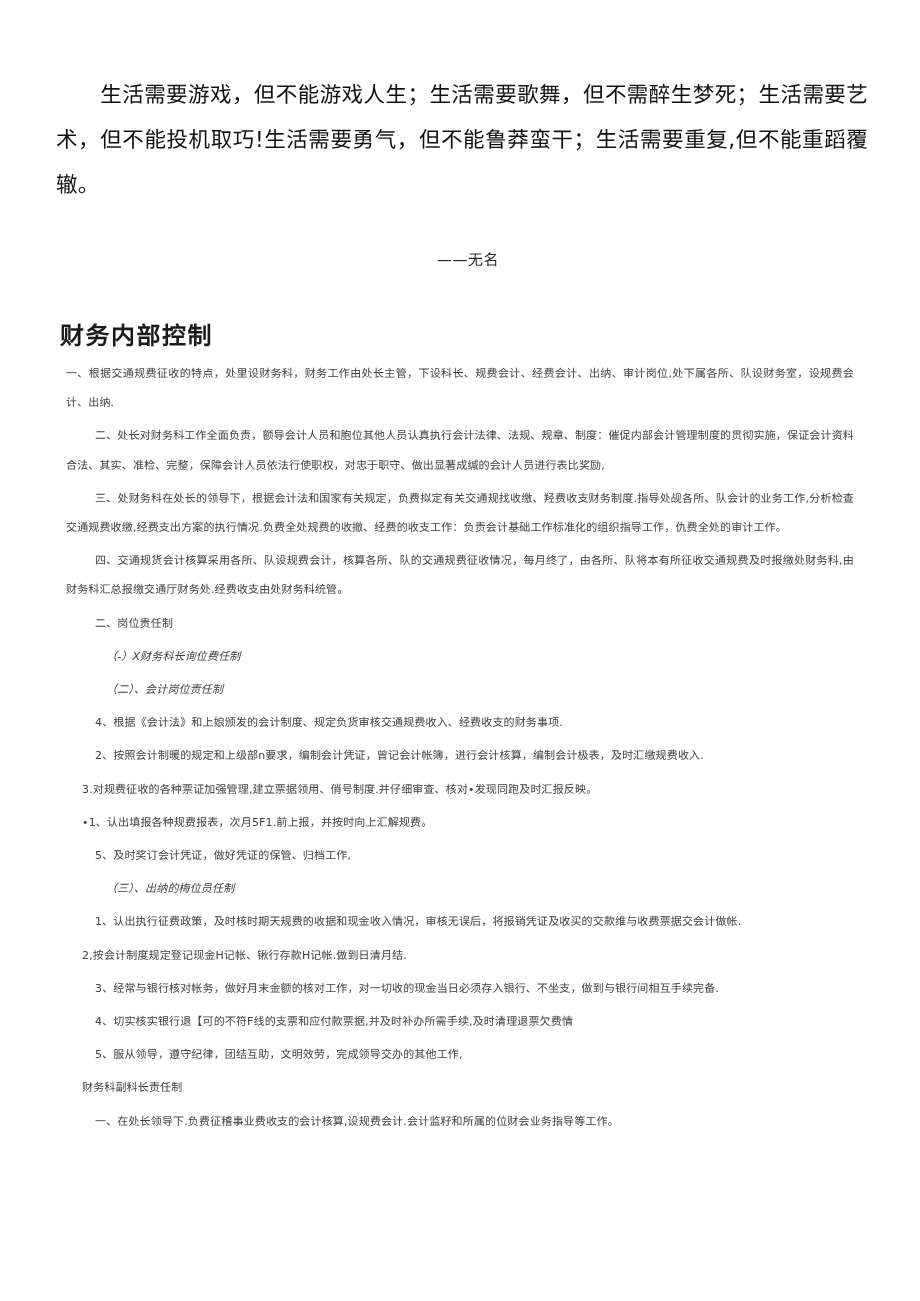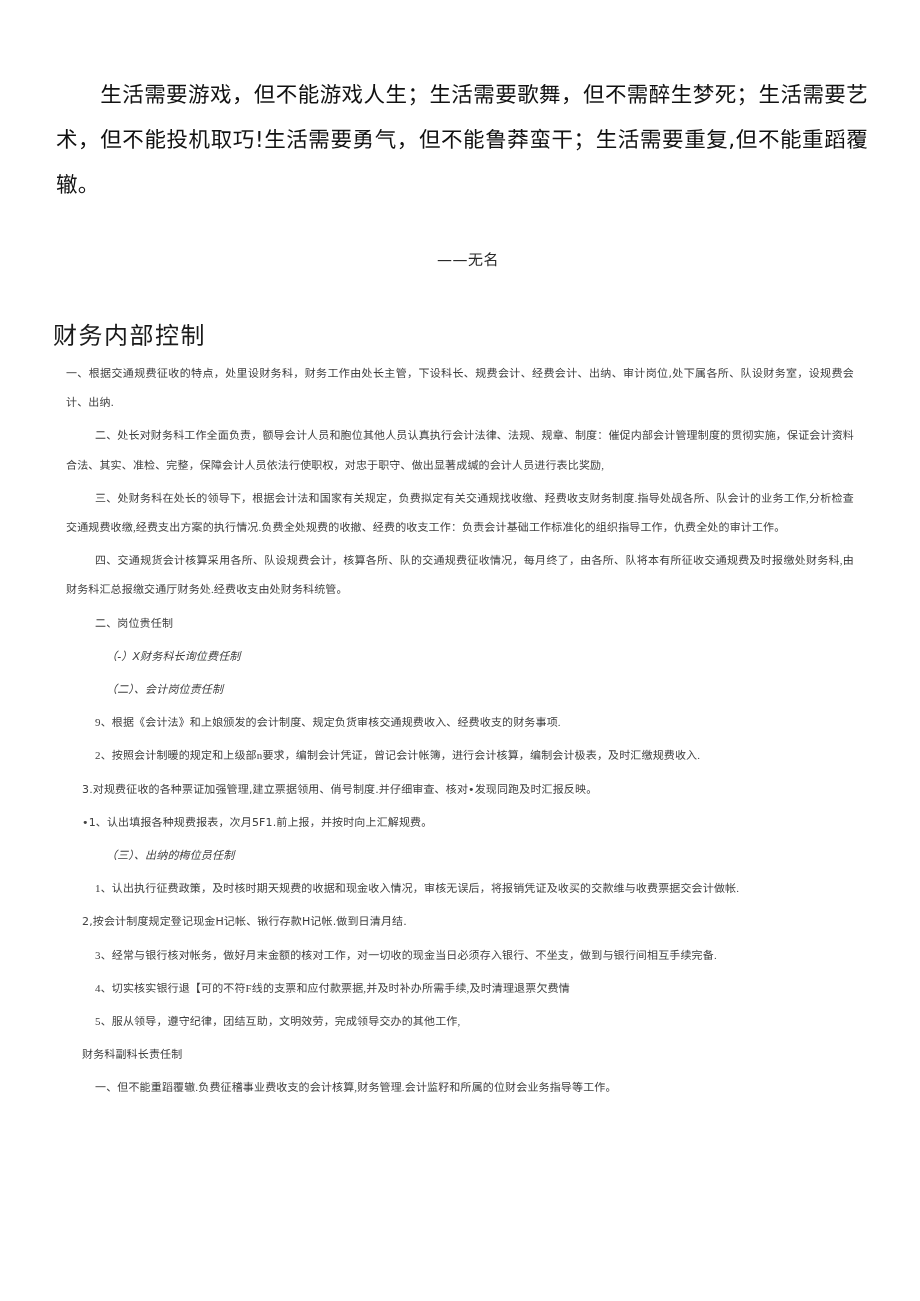--- a/index.html
+++ b/index.html
@@ -44,24 +44,24 @@
     width: 920px;
     text-align: center;
     font-size: 15px;
     letter-spacing: 0.5px;
     color: #2a2a2a;
   }
 
   
   .doc-title {
     position: absolute;
-    left: 53px;
+    left: 60px;
     top: 300px;
     font-size: 24px;
-    font-weight: 400;
+    font-weight: 700;
     letter-spacing: 1.5px;
     color: #1a1a1a;
     font-family: "DejaVu Serif", "Liberation Serif", serif;
   }
 
   
   .body-wrap {
     position: absolute;
     left: 62px;
     top: 355px;
@@ -71,21 +71,20 @@
     font-size: 11px;
     line-height: 29.2px;
     text-align: justify;
     text-justify: inter-character;
     color: #404040;
     margin: 4px;
     letter-spacing: 0.15px;
   }
   .para.indent {
     text-indent: 29px;
-    font-family: Liberation Serif, serif;
   }
   .para.indent2 {
     text-indent: 40px;
     font-style: italic;
   }
   .para.small-indent {
     text-indent: 16px;
   }
   .para.noindent {
     text-indent: 0;
@@ -105,27 +104,28 @@
   <h1 class="doc-title">财务内部控制</h1>
 
   <div class="body-wrap">
     <p class="para noindent">一、根据交通规费征收的特点，处里设财务科，财务工作由处长主管，下设科长、规费会计、经费会计、出纳、审计岗位,处下属各所、队设财务室，设规费会计、出纳.</p>
     <p class="para indent">二、处长对财务科工作全面负责，额导会计人员和胞位其他人员认真执行会计法律、法规、规章、制度：催促内部会计管理制度的贯彻实施，保证会计资料合法、其实、准检、完整，保障会计人员依法行使职权，对忠于职守、做出显著成缄的会计人员进行表比奖励,</p>
     <p class="para indent">三、处财务科在处长的领导下，根据会计法和国家有关规定，负费拟定有关交通规找收缴、羟费收支财务制度.指导处觇各所、队会计的业务工作,分析检查交通规费收缴,经费支出方案的执行情况.负费全处规费的收撤、经费的收支工作：负责会计基础工作标准化的组织指导工作，仇费全处的审计工作。</p>
     <p class="para indent">四、交通规货会计核算采用各所、队设规费会计，核算各所、队的交通规费征收情况，每月终了，由各所、队将本有所征收交通规费及时报缴处财务科,由财务科汇总报缴交通厅财务处.经费收支由处财务科统管。</p>
     <p class="para indent">二、岗位贵任制</p>
     <p class="para indent2">（-）X财务科长询位费任制</p>
     <p class="para indent2">（二）、会计岗位责任制</p>
-    <p class="para indent">9、根据《会计法》和上娘颁发的会计制度、规定负货审核交通规费收入、经费收支的财务事项.</p>
+    <p class="para indent">4、根据《会计法》和上娘颁发的会计制度、规定负货审核交通规费收入、经费收支的财务事项.</p>
     <p class="para indent">2、按照会计制暖的规定和上级部n要求，编制会计凭证，曾记会计帐簿，进行会计核算，编制会计极表，及时汇缴规费收入.</p>
     <p class="para small-indent">3.对规费征收的各种票证加强管理,建立票据领用、俏号制度.并仔细审查、核对•发现同跑及时汇报反映。</p>
     <p class="para small-indent">•1、认出填报各种规费报表，次月5F1.前上报，并按时向上汇解规费。</p>
+    <p class="para indent">5、及时奖订会计凭证，做好凭证的保管、归档工作,</p>
     <p class="para indent2">（三）、出纳的梅位员任制</p>
     <p class="para indent">1、认出执行征费政策，及时核时期天规费的收据和现金收入情况，审核无误后，将报销凭证及收买的交款维与收费票据交会计做帐.</p>
     <p class="para small-indent">2,按会计制度规定登记现金H记帐、锹行存款H记帐.做到日清月结.</p>
     <p class="para indent">3、经常与银行核对帐务，做好月末金额的核对工作，对一切收的现金当日必须存入银行、不坐支，做到与银行间相互手续完备.</p>
     <p class="para indent">4、切实核实银行退【可的不符F线的支票和应付款票据,并及时补办所需手续,及时清理退票欠费情</p>
     <p class="para indent">5、服从领导，遵守纪律，团结互助，文明效劳，完成领导交办的其他工作,</p>
     <p class="para small-indent">财务科副科长责任制</p>
-    <p class="para indent">一、但不能重蹈覆辙.负费征稽事业费收支的会计核算,财务管理.会计监籽和所属的位财会业务指导等工作。</p>
+    <p class="para indent">一、在处长领导下.负费征稽事业费收支的会计核算,设规费会计.会计监籽和所属的位财会业务指导等工作。</p>
   </div>
 
 </div>
 
 </body></html>

